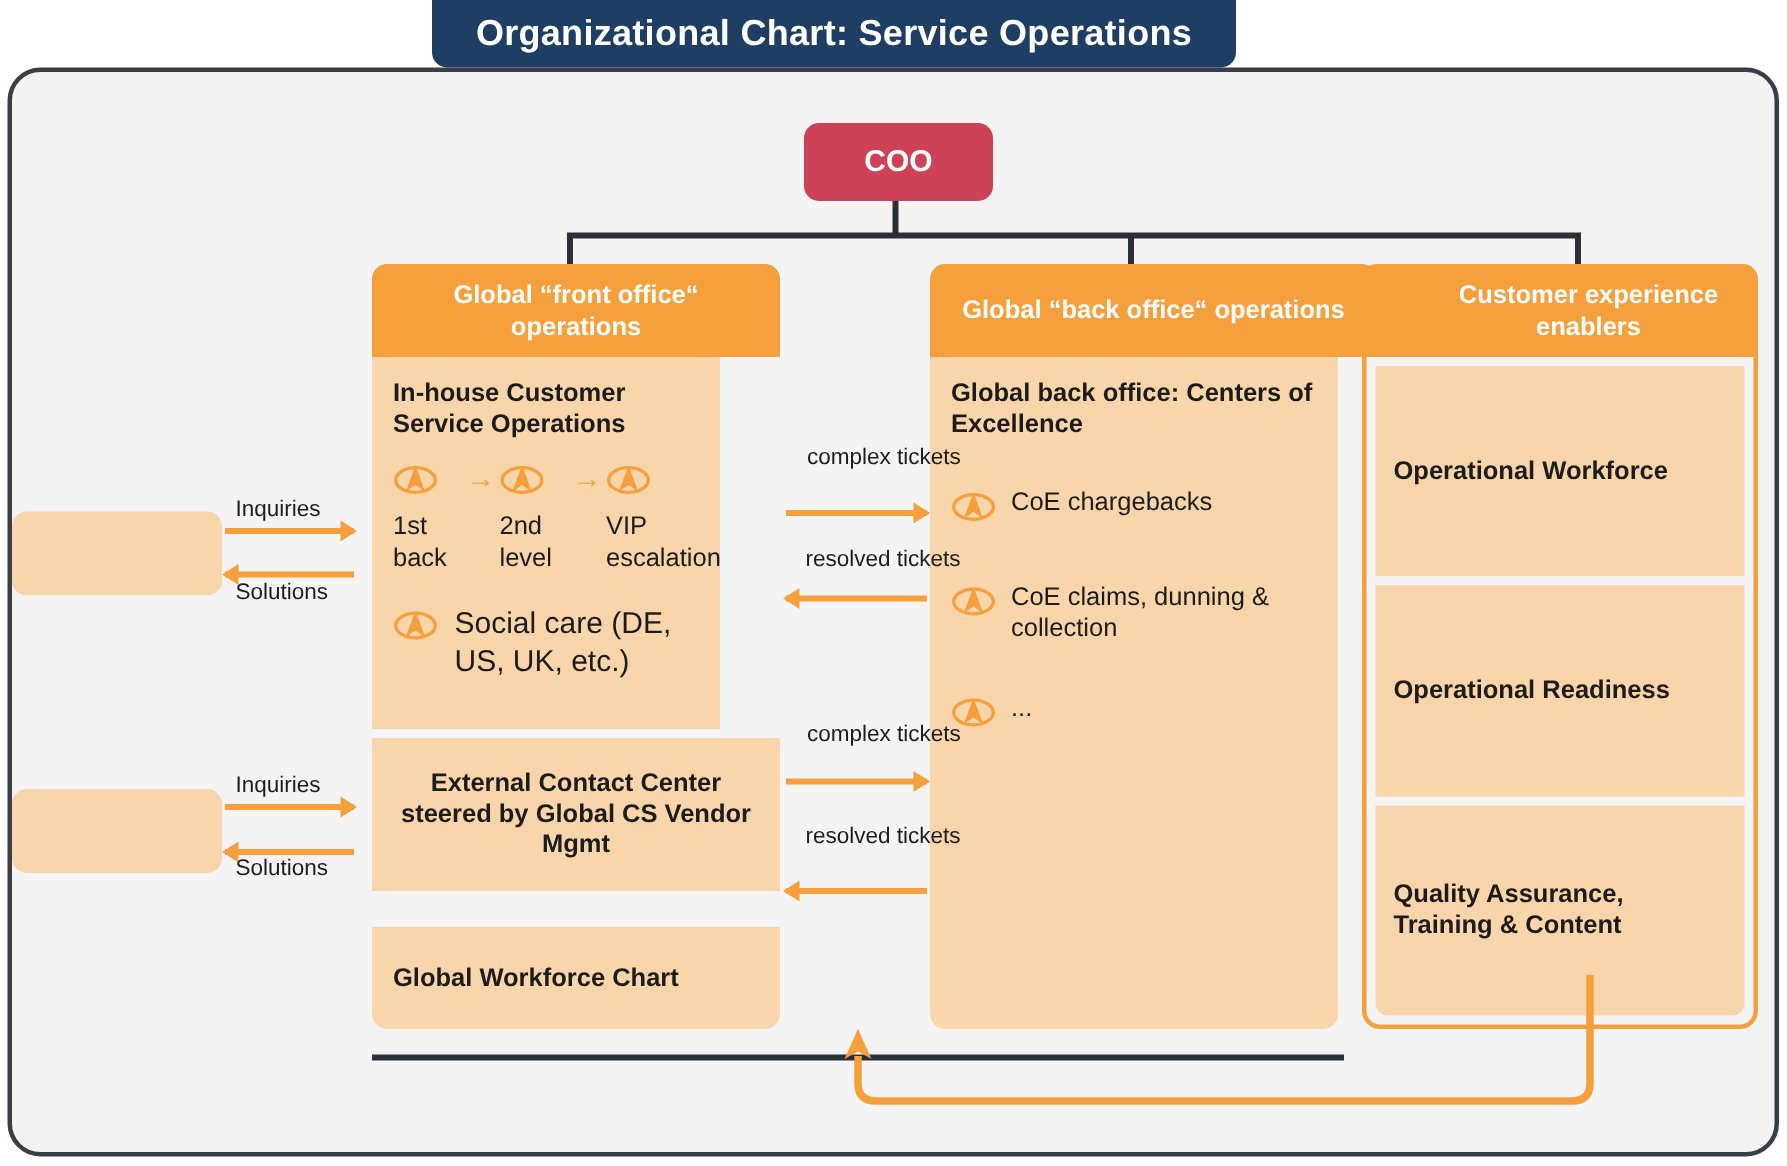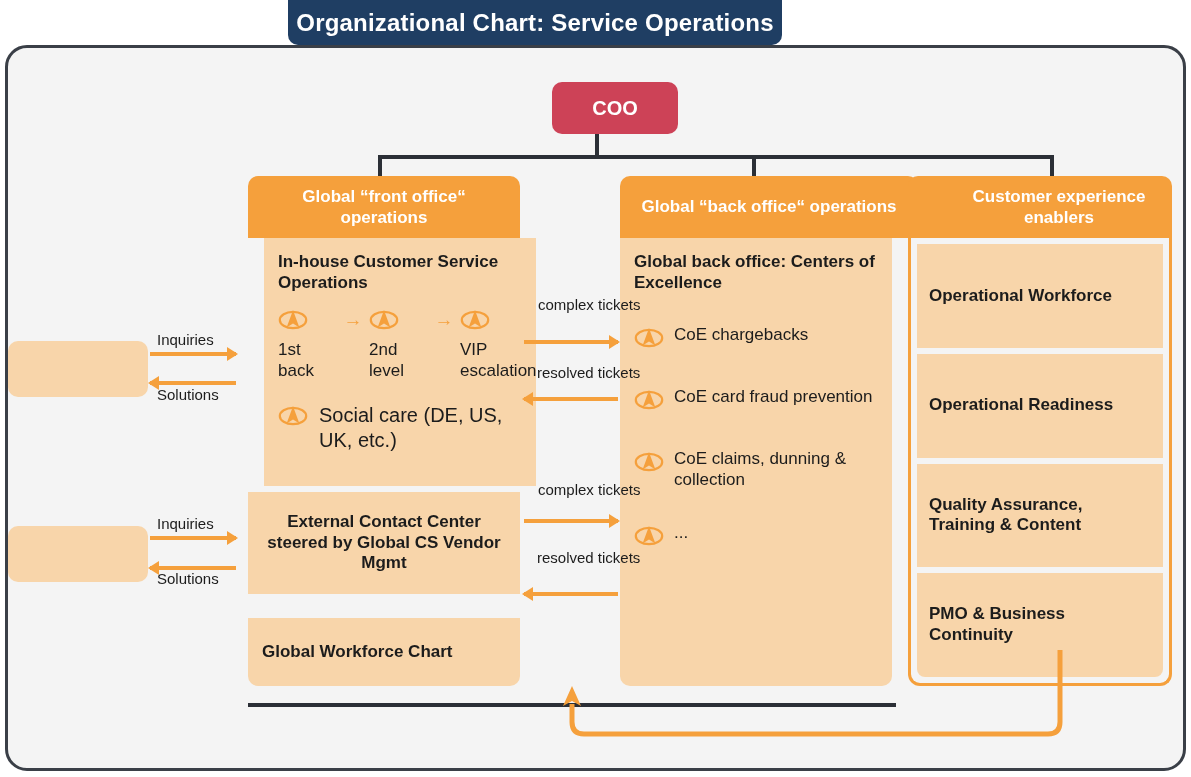--- a/index.html
+++ b/index.html
@@ -5,37 +5,37 @@
   html,body{margin:0;padding:0;background:#ffffff;}
   body{
     width:1191px;height:777px;position:relative;overflow:hidden;
     font-family:"Liberation Sans","DejaVu Sans",sans-serif;
     color:#222222;
   }
   .canvas{position:absolute;inset:0;}
 
   
   .title-banner{
-    position:absolute;left:288px;top:0;width:494px;height:45px;
+    position:absolute;left:288px;top:0;width:536px;height:45px;
     background:#1F3E63;border-radius:0 0 10px 10px;
     display:flex;align-items:center;justify-content:center;
     color:#ffffff;font-size:24px;font-weight:bold;letter-spacing:.2px;
     z-index:5;
   }
 
   
   .frame{
     position:absolute;left:5px;top:45px;width:1181px;height:726px;
     box-sizing:border-box;
     border:3px solid #3A3F47;border-radius:22px;background:#F4F4F4;
   }
 
   
   .coo{
-    position:absolute;left:552px;top:82px;width:126px;height:52px;
+    position:absolute;left:536px;top:82px;width:126px;height:52px;
     background:#CD4257;border-radius:10px;
     display:flex;align-items:center;justify-content:center;
     color:#ffffff;font-size:20px;font-weight:bold;
     z-index:4;
   }
 
   
   .ln{position:absolute;background:#2B2F36;}
   .coo-stem{left:595px;top:133px;width:4px;height:24px;}
   .bus{left:378px;top:155px;width:676px;height:4px;}
@@ -56,21 +56,21 @@
   .card{
     background:#F8D5AA;box-sizing:border-box;padding:14px 14px 14px 14px;
   }
   .card.rb{border-radius:0 0 10px 10px;}
   .card-title{font-weight:bold;font-size:17px;line-height:1.22;color:#1C1C1C;}
 
   
   #col1{left:248px;top:176px;width:272px;}
   #col1 .col-head{width:272px;height:62px;}
 
-  .c1-body{position:absolute;left:264px;top:238px;width:272px;}
+  .c1-body{position:absolute;left:248px;top:238px;width:232px;}
   .c1-b1{height:248px;}
   .c1-b2{position:absolute;left:248px;top:492px;width:272px;height:102px;display:flex;align-items:center;text-align:center;}
   .c1-b3{position:absolute;left:248px;top:618px;width:272px;height:68px;display:flex;align-items:center;border-radius:0 0 10px 10px;}
 
   .levels{display:flex;align-items:flex-start;margin-top:14px;}
   .lvl{width:62px;text-align:left;}
   .lvl .lvl-label{font-size:17px;line-height:1.2;color:#1C1C1C;margin-top:3px;}
   .lvl-arrow{
     width:34px;display:flex;align-items:center;justify-content:center;
     height:26px;color:#F5A03C;font-size:19px;font-weight:bold;
@@ -243,29 +243,20 @@
       <div class="coe-item">
         <span>
           <svg width="30" height="26" viewBox="0 0 30 26" aria-hidden="true">
             <ellipse cx="15" cy="13" rx="13.2" ry="8.2" fill="none" stroke="#F5A03C" stroke-width="2.2"></ellipse>
             <path d="M15 3.2 L21.4 20.6 L15 16.4 L8.6 20.6 Z" fill="#F5A03C"></path>
           </svg>
         </span>
         <div class="txt">CoE chargebacks</div>
       </div>
 
-      <div class="coe-item">
-        <span>
-          <svg width="30" height="26" viewBox="0 0 30 26" aria-hidden="true">
-            <ellipse cx="15" cy="13" rx="13.2" ry="8.2" fill="none" stroke="#F5A03C" stroke-width="2.2"></ellipse>
-            <path d="M15 3.2 L21.4 20.6 L15 16.4 L8.6 20.6 Z" fill="#F5A03C"></path>
-          </svg>
-        </span>
-        <div class="txt">CoE card fraud prevention</div>
-      </div>
 
       <div class="coe-item">
         <span>
           <svg width="30" height="26" viewBox="0 0 30 26" aria-hidden="true">
             <ellipse cx="15" cy="13" rx="13.2" ry="8.2" fill="none" stroke="#F5A03C" stroke-width="2.2"></ellipse>
             <path d="M15 3.2 L21.4 20.6 L15 16.4 L8.6 20.6 Z" fill="#F5A03C"></path>
           </svg>
         </span>
         <div class="txt">CoE claims, dunning &amp; collection</div>
       </div>
@@ -284,21 +275,20 @@
   </div>
 
   <div class="col" id="col3">
     <div class="col-head">Customer experience enablers</div>
   </div>
 
   <div class="c3-body">
     <div class="enabler">Operational Workforce</div>
     <div class="enabler">Operational Readiness</div>
     <div class="enabler">Quality Assurance, Training &amp; Content</div>
-    <div class="enabler">PMO &amp; Business Continuity</div>
   </div>
 
   <div class="src-box" id="src1"></div>
   <div class="src-box" id="src2"></div>
 
   <div class="oarrow r" id="a1"></div>
   <div class="alabel" id="a1lab">Inquiries</div>
   <div class="oarrow l" id="a2"></div>
   <div class="alabel" id="a2lab">Solutions</div>
 

